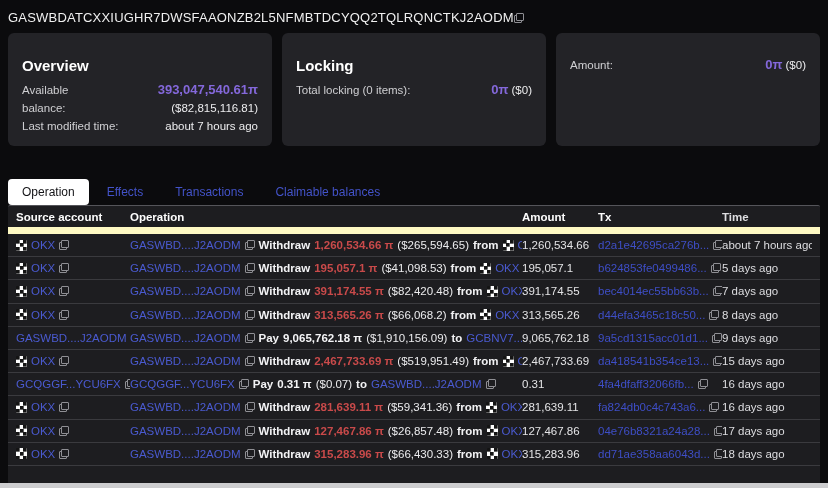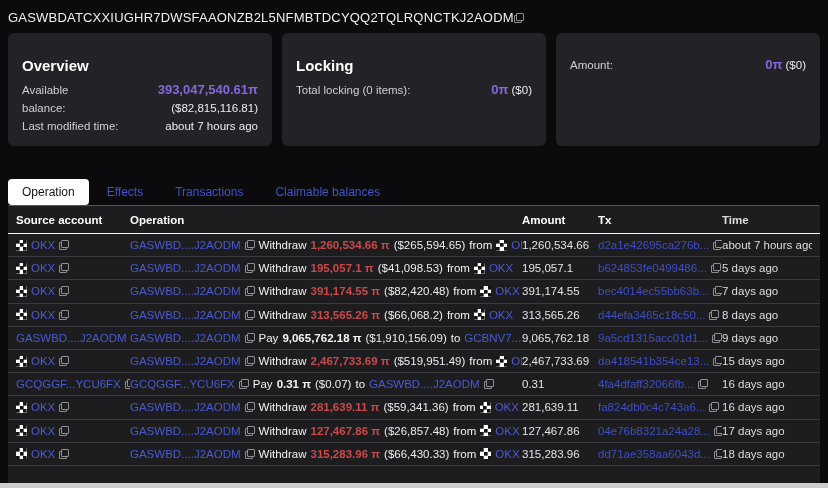--- a/index.html
+++ b/index.html
@@ -30,31 +30,31 @@
   .usd{color:#ececee;font-size:11.5px;}
   
   .tabs{display:flex;align-items:center;gap:4px;margin:33px 8px 0;}
   .tab{font-size:12px;padding:6px 14px;color:#4353c9;border-radius:4px;cursor:pointer;}
   .tab.active{background:#ffffff;color:#141417;font-weight:500;}
   
   .panel{margin:0 8px;background:#1d1d20;border-radius:2px;border-top:1px solid #55555a;
     padding:0 0 24px;}
   .thead,.trow{display:flex;align-items:center;padding:0 8px;}
   .thead{height:28px;font-size:11.5px;font-weight:700;color:#fdfdfd;
-    border-bottom:1px solid #fef9c3;}
+    border-bottom:7px solid #fef9c3;}
   .trow{height:23.2px;font-size:11.5px;color:#e4e4e6;border-bottom:1px solid #3a3a3e;}
   .col{display:flex;align-items:center;gap:4px;white-space:nowrap;overflow:hidden;}
   .col-source{width:114px;}
   .col-op{width:392px;}
   .col-amount{width:76px;display:block;}
   .col-tx{width:124px;}
   .col-time{flex:1;color:#dddde0;}
   .link{color:var(--link);text-decoration:none;cursor:pointer;}
   .tx-link{color:var(--txlink);}
-  .verb,.prep{color:#f2f2f4;font-weight:400;}
+  .verb,.prep{color:#f2f2f4;font-weight:700;}
   .op-amount.neg{color:var(--neg);font-weight:700;text-align:right;}
   .op-amount.payv{color:#f5f5f7;font-weight:700;}
   .op-usd{color:#ececee;}
   
   .okx-icon{display:inline-block;flex:none;width:11px;height:11px;background-color:#fdfdfd;
     background-image:linear-gradient(#141414,#141414),linear-gradient(#141414,#141414),
       linear-gradient(#141414,#141414),linear-gradient(#141414,#141414),
       linear-gradient(#141414,#141414);
     background-size:3.67px 3.67px;background-repeat:no-repeat;
     background-position:0 0,7.33px 0,3.67px 3.67px,0 7.33px,7.33px 7.33px;

